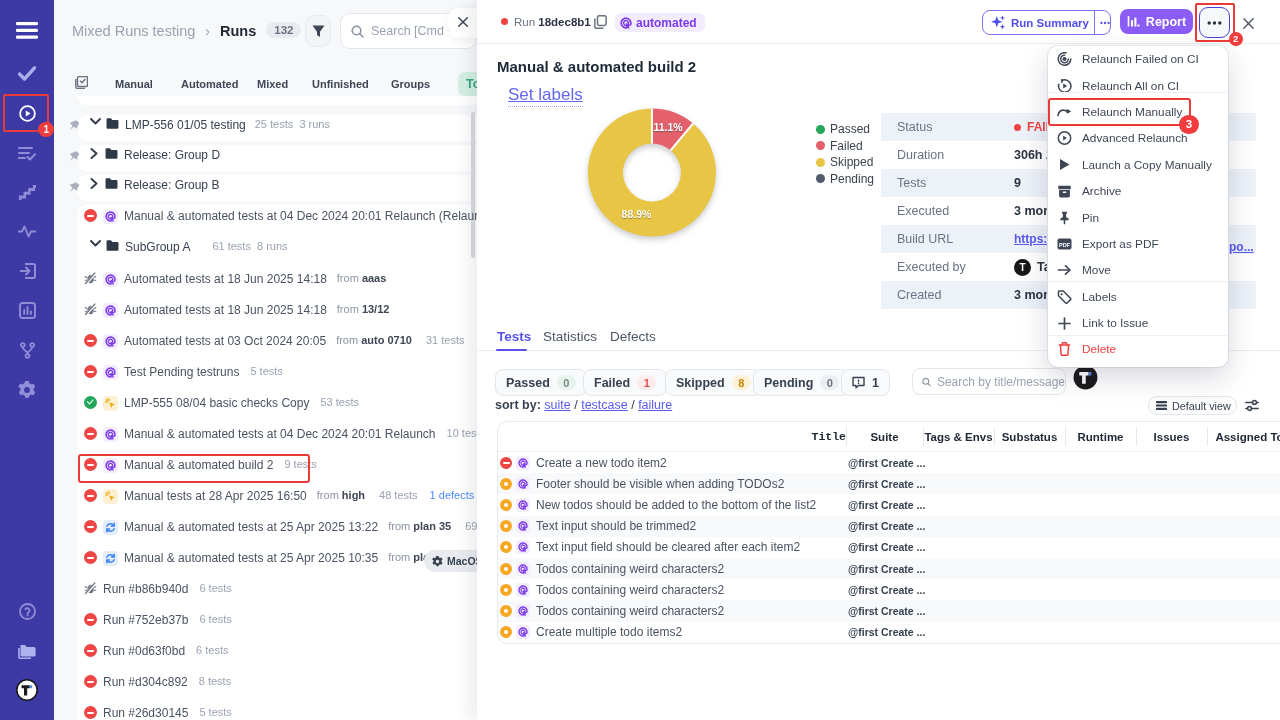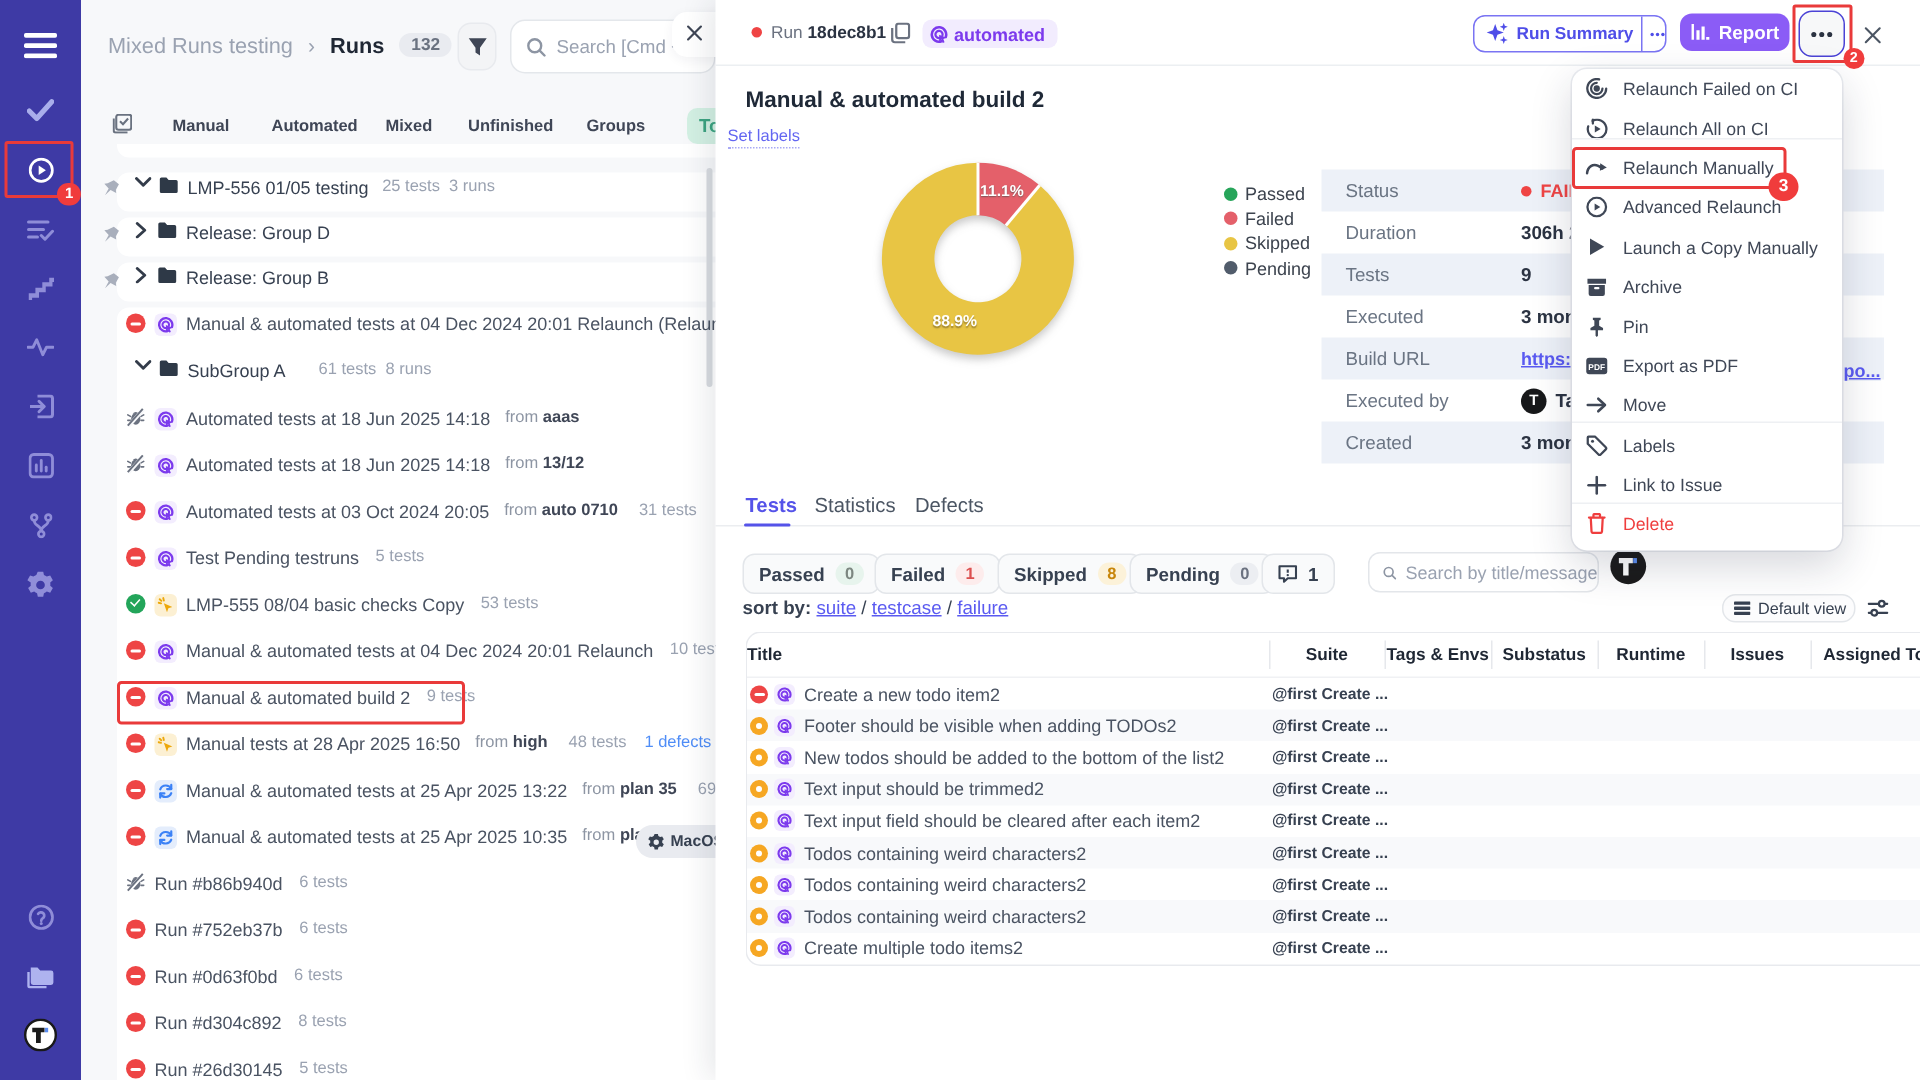--- a/index.html
+++ b/index.html
@@ -416,21 +416,21 @@
       </svg>
   </div>
   <svg class="abs" style="left:765px; top:17px;" width="13" height="13" viewBox="0 0 14 14">
       <g stroke="#4b5563" stroke-width="1.5" stroke-linecap="round">
         <line x1="2" y1="2" x2="12" y2="12"></line>
         <line x1="12" y1="2" x2="2" y2="12"></line>
       </g>
     </svg>
 
   <div class="abs" style="left:20px; top:58px; font-size:15px; font-weight:bold; color:#1f2937;">Manual &amp; automated build 2</div>
-  <div class="abs" style="left:8px; top:85px; font-size:11px; color:#6366f1; border-bottom:1px dotted #a8a9f5; padding-bottom:1px;">Set labels</div>
+  <div class="abs" style="left:31px; top:85px; font-size:17px; color:#6366f1; border-bottom:1px dotted #a8a9f5; padding-bottom:1px;text-decoration:underline;">Set labels</div>
 
   <svg class="abs" style="left:100px; top:97px;" width="150" height="150" viewBox="0 0 150 150">
     <g style="filter:drop-shadow(0 3px 3px rgba(60,60,60,.28));">
       <path d="M116.1,26.5 A64,64 0 1 1 75,11.5 L75,46.5 A29,29 0 1 0 93.6,53.3 Z" fill="#e8c544"></path>
       <path d="M75,11.5 A64,64 0 0 1 116.1,26.5 L93.6,53.3 A29,29 0 0 0 75,46.5 Z" fill="#e4606a"></path>
       <line x1="75" y1="46.5" x2="75" y2="11.5" stroke="#fff" stroke-width="2"></line>
       <line x1="93.6" y1="53.3" x2="116.1" y2="26.5" stroke="#fff" stroke-width="2"></line>
     </g>
     <text x="91" y="33.5" text-anchor="middle" font-size="10.5" font-weight="bold" fill="#fff" style="text-shadow:0 1px 1px rgba(80,80,80,.7);">11.1%</text>
     <text x="59.5" y="120.5" text-anchor="middle" font-size="10.5" font-weight="bold" fill="#fff" style="text-shadow:0 1px 1px rgba(120,100,40,.7);">88.9%</text>
@@ -532,21 +532,21 @@
       <g stroke="#374151" stroke-width="1.5" stroke-linecap="round">
         <line x1="0.8" y1="3.5" x2="13.2" y2="3.5"></line>
         <line x1="0.8" y1="9.5" x2="13.2" y2="9.5"></line>
       </g>
       <circle cx="9.5" cy="3.5" r="1.9" fill="#fff" stroke="#374151" stroke-width="1.5"></circle>
       <circle cx="4.5" cy="9.5" r="1.9" fill="#fff" stroke="#374151" stroke-width="1.5"></circle>
     </svg>
 
   <div class="abs" style="left:20px; top:421px; width:790px; border:1px solid #e8eaee; border-bottom:1px solid #e8eaee; border-radius:10px 0 0 10px; border-right:none; overflow:hidden; background:#fff;">
     <div style="height:30px; display:flex; align-items:center; position:relative; border-bottom:1px solid #f0f1f4;">
-      <span class="thead" style="width:348px; text-align:left;">Title</span>
+      <span class="thead" style="width:348px; text-align:right;font-family:Liberation Mono, monospace;">Title</span>
       <span class="thead" style="width:77px; text-align:center;">Suite</span>
       <span class="thead" style="width:71px; text-align:center;">Tags &amp; Envs</span>
       <span class="thead" style="width:71px; text-align:center;">Substatus</span>
       <span class="thead" style="width:71px; text-align:center;">Runtime</span>
       <span class="thead" style="width:71px; text-align:center;">Issues</span>
       <span class="thead" style="width:85px; text-align:center;">Assigned To</span>
       <span style="position:absolute; left:348px; top:5px; bottom:5px; width:1px; background:#e6e8ec;"></span>
       <span style="position:absolute; left:425px; top:5px; bottom:5px; width:1px; background:#e6e8ec;"></span>
       <span style="position:absolute; left:496px; top:5px; bottom:5px; width:1px; background:#e6e8ec;"></span>
       <span style="position:absolute; left:567px; top:5px; bottom:5px; width:1px; background:#e6e8ec;"></span>

